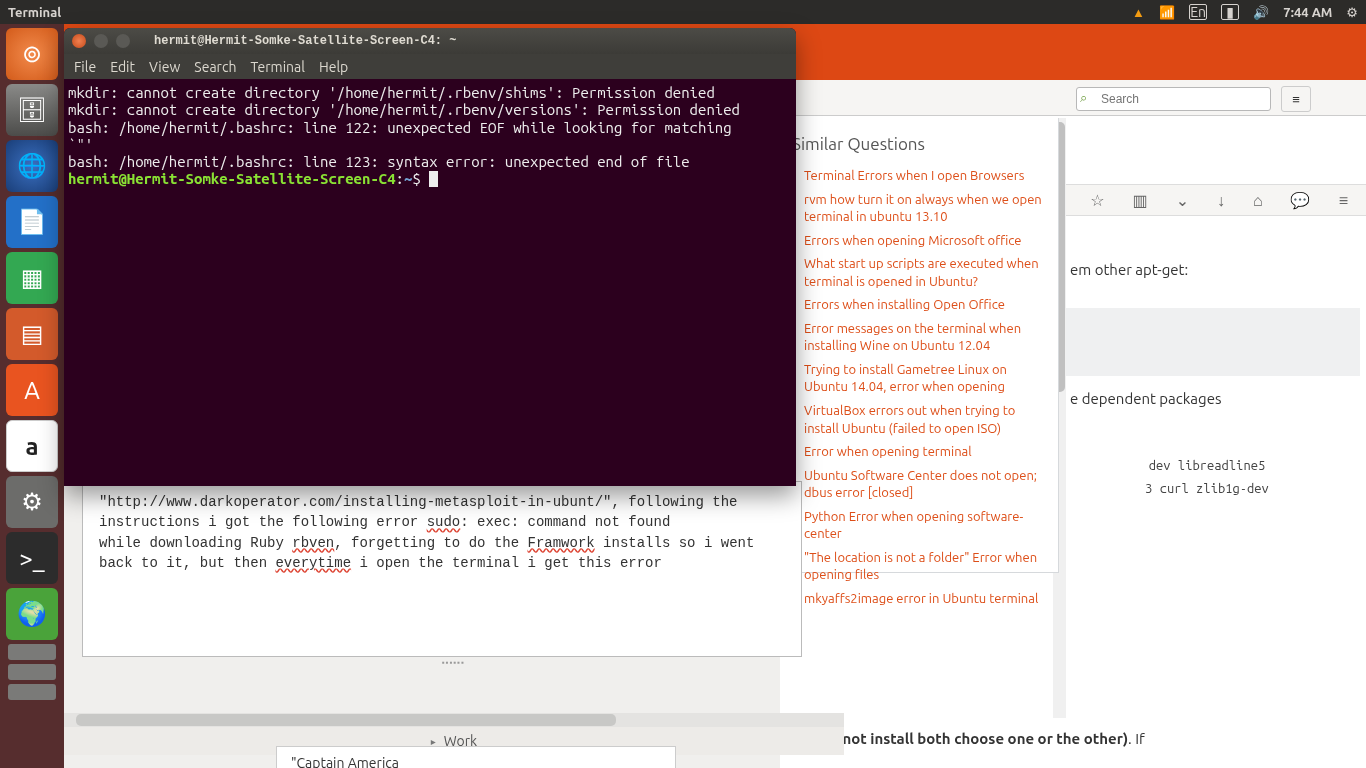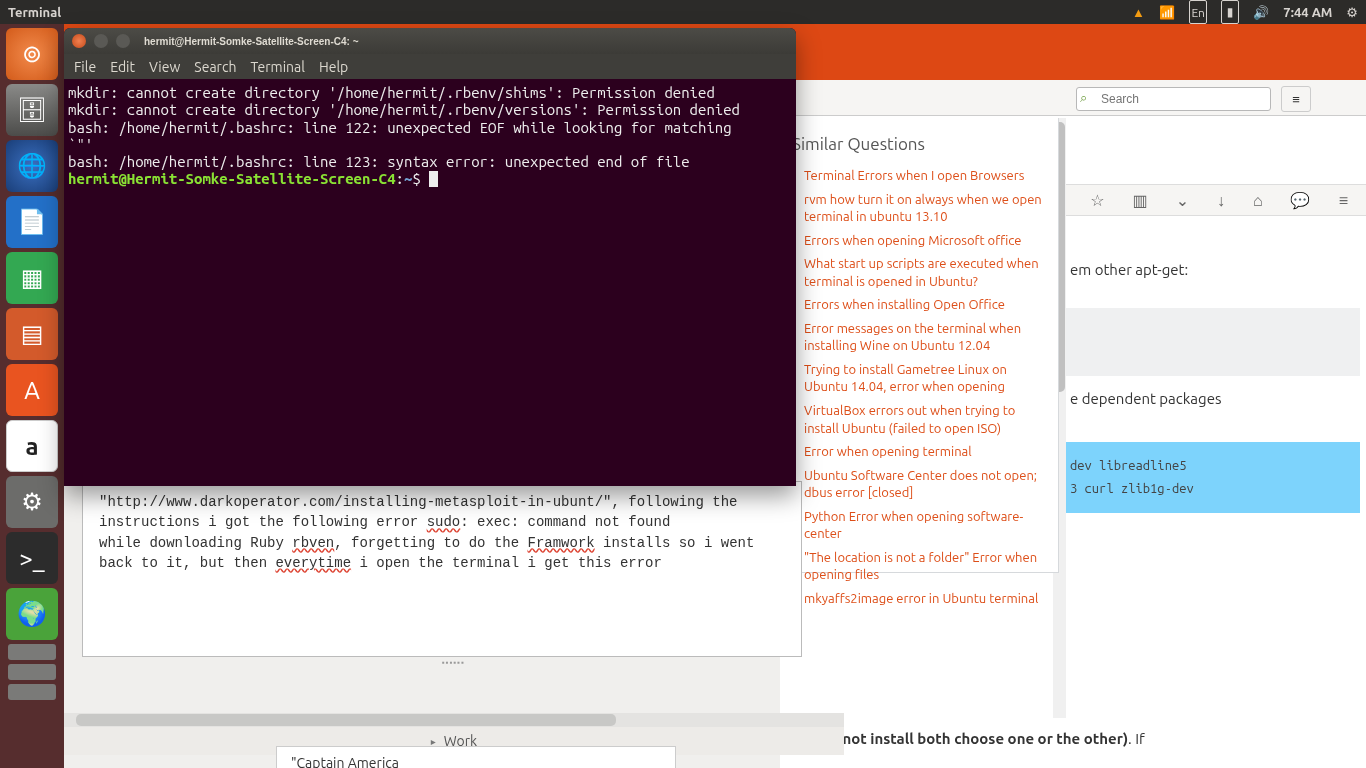--- a/index.html
+++ b/index.html
@@ -20,21 +20,21 @@
   display: flex;
   align-items: center;
   padding: 0 8px;
   font-size: 13px;
 }
 .topbar .title { font-weight: bold; }
 .topbar .spacer { flex: 1; }
 .topbar .ind { display: flex; gap: 14px; align-items: center; }
 .topbar .ind span { display: inline-flex; align-items: center; }
 .topbar .clock { font-weight: bold; }
-.border-rect { width:18px; height:24px; border:1.5px solid #d7d3cf; border-radius:2px; display:inline-flex; align-items:center; justify-content:center; font-size:12px; }
+.border-rect { width:18px; height:16px; border:1.5px solid #d7d3cf; border-radius:2px; display:inline-flex; align-items:center; justify-content:center; font-size:14px; }
 .launcher {
   position: absolute;
   top: 24px; left: 0;
   width: 64px;
   height: 744px;
   background: rgba(60, 35, 45, 0.85);
   display: flex;
   flex-direction: column;
   align-items: center;
   padding-top: 4px;
@@ -124,26 +124,27 @@
   top: 308px; left: 800px;
   width: 560px;
   background: #eff0f1;
   padding: 12px 16px 12px 270px;
   height: 68px;
 }
 .codeblock2 {
   position: absolute;
   top: 442px; left: 800px;
   width: 560px;
-  background: #7dd3fc;
+  background: #ffffff;
   padding: 12px 16px 12px 270px;
   font-family: "Ubuntu Mono", monospace;
   font-size: 13px;
   color: #444;
   line-height: 1.8;
+  text-align: center;
 }
 .question-area2 {
   position: absolute;
   top: 390px; left: 800px;
   width: 560px;
   padding: 0 30px 0 270px;
   font-size: 15px;
 }
 .article-tail {
   position: absolute;
@@ -275,21 +276,21 @@
 .term-titlebar {
   height: 26px;
   background: linear-gradient(#4c4b46,#3c3b37);
   display: flex; align-items: center;
   padding: 0 8px;
   gap: 8px;
 }
 .term-titlebar .wdot { width: 14px; height:14px; border-radius:50%; }
 .term-titlebar .cclose { background: radial-gradient(#f08050,#c54a1a); }
 .term-titlebar .cmin, .term-titlebar .cmax { background: #5a5955; }
-.term-titlebar .ttitle { color:#dfdbd2; font-weight:bold; font-size:10px; font-family: Liberation Sans, sans-serif; margin-left:6px; }
+.term-titlebar .ttitle { color:#dfdbd2; font-weight:bold; font-size:12px; font-family: Liberation Mono, monospace; margin-left:16px; }
 .term-menu {
   height: 25px;
   background: #3f3e3a;
   display: flex; align-items: center;
   gap: 14px;
   padding: 0 10px;
   color: #dcd8cf;
   font-family: Ubuntu,sans-serif;
   font-size: 14px;
 }

